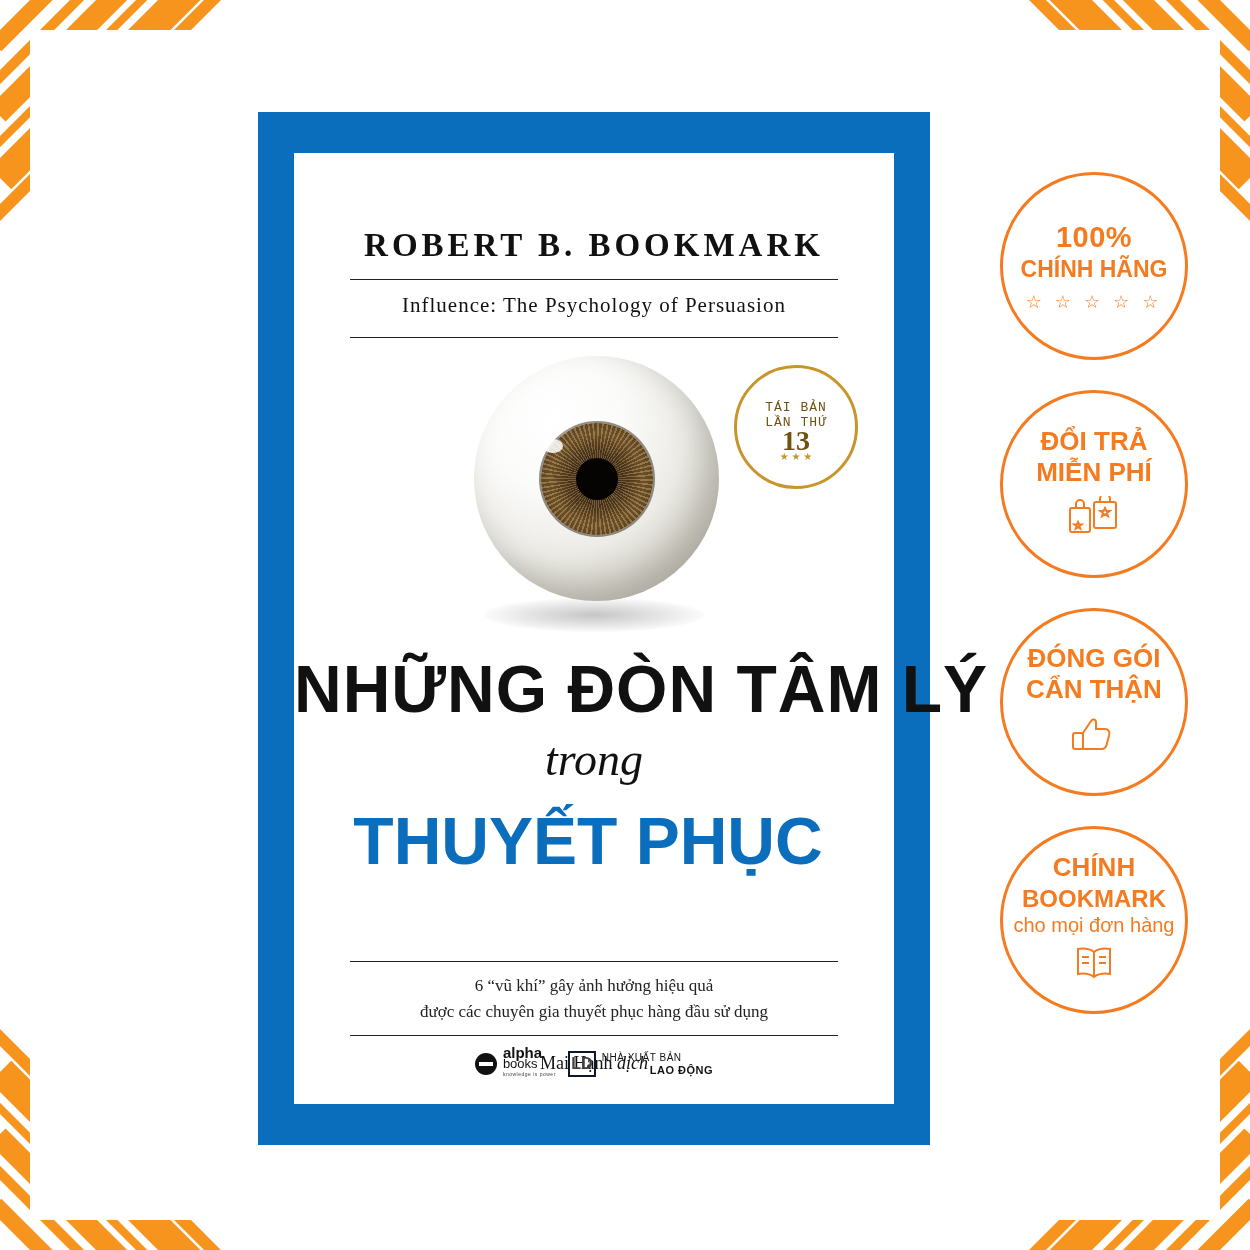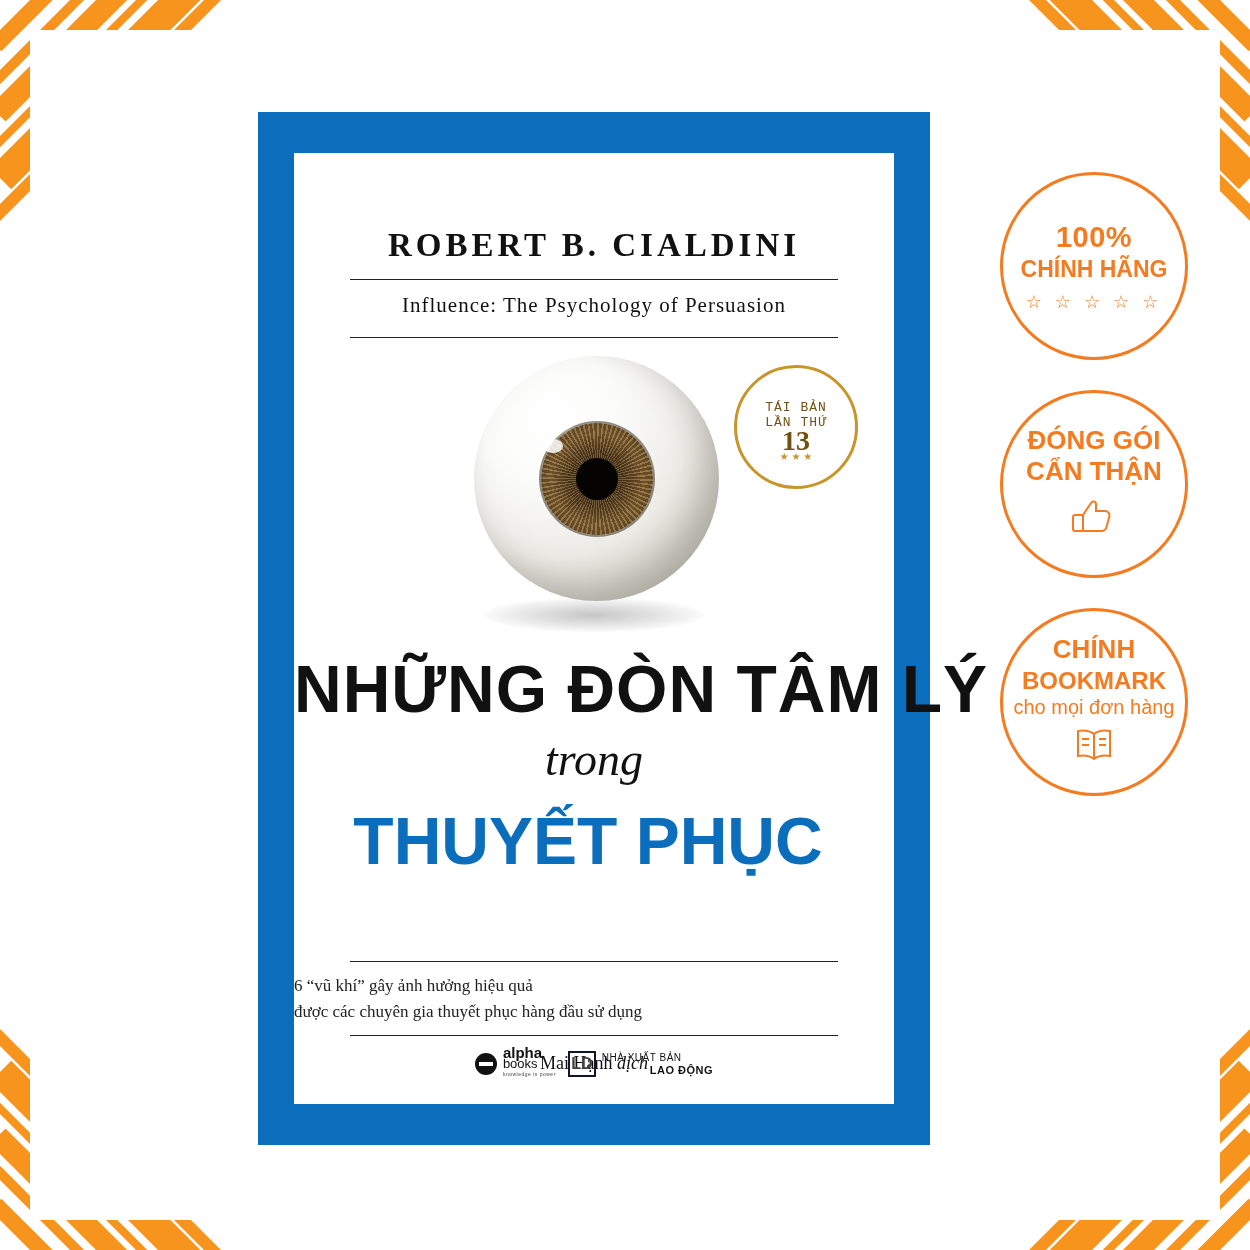--- a/index.html
+++ b/index.html
@@ -255,21 +255,21 @@
     color: #0a6ebd;
     white-space: nowrap;
   }
 
   .rule.r3 { top: 808px; }
   .rule.r4 { top: 882px; }
   .tagline {
     position: absolute;
     left: 0; right: 0;
     top: 820px;
-    text-align: left;
+    text-align: center;
     font-family: "Liberation Serif", serif;
     font-size: 17px;
     color: #222;
     line-height: 26px;
   }
   .translator {
     position: absolute;
     left: 0; right: 0;
     top: 900px;
     text-align: center;
@@ -416,21 +416,21 @@
     <div class="bar" style="left:-10px; top:146px; width:420px; height:8px;"></div>
     <div class="bar" style="left:-10px; top:168px; width:420px; height:30px;"></div>
     <div class="bar" style="left:-10px; top:214px; width:420px; height:12px;"></div>
   </div>
 
   <div class="panel"></div>
 
   <div class="cover">
     <div class="cover-inner">
 
-      <div class="author">ROBERT B. CIALDINI</div>
+      <div class="author">ROBERT B. BOOKMARK</div>
       <div class="rule r1"></div>
       <div class="subtitle-en">Influence: The Psychology of Persuasion</div>
       <div class="rule r2"></div>
 
       <div class="eye-wrap">
         <div class="eye-shadow"></div>
         <div class="eye">
           <div class="iris"></div>
           <div class="pupil"></div>
           <div class="glint"></div>
@@ -483,20 +483,34 @@
   </div>
 
   <div class="badges">
 
     <div class="badge">
       <div class="big">100%</div>
       <div class="mid" style="font-size:23px;">CHÍNH HÃNG</div>
       <div class="stars">☆ ☆ ☆ ☆ ☆</div>
     </div>
 
+    <div class="badge">
+      <div class="mid">ĐỔI TRẢ</div>
+      <div class="mid">MIỄN PHÍ</div>
+      <div class="glyph">
+        <svg width="60" height="42" viewBox="0 0 60 42" fill="none" stroke="#f47b20" stroke-width="2">
+          <rect x="6" y="12" width="20" height="24" rx="2"></rect>
+          <path d="M12 12v-4a4 4 0 0 1 8 0v4"></path>
+          <rect x="30" y="6" width="22" height="26" rx="2"></rect>
+          <path d="M36 6V3a5 5 0 0 1 10 0v3"></path>
+          <path d="M41 12l1.4 3h3.2l-2.6 2 1 3.2-3-1.9-3 1.9 1-3.2-2.6-2h3.2z"></path>
+          <path d="M14 26l1 2.4h2.6l-2.1 1.6.8 2.6-2.3-1.5-2.3 1.5.8-2.6-2.1-1.6H13z"></path>
+        </svg>
+      </div>
+    </div>
 
     <div class="badge">
       <div class="mid">ĐÓNG GÓI</div>
       <div class="mid">CẨN THẬN</div>
       <div class="glyph">
         <svg width="54" height="44" viewBox="0 0 54 44" fill="none" stroke="#f47b20" stroke-width="2">
           <path d="M16 20l8-12c1.5-2.5 5-2 5 1v7h9c3 0 5 2.5 4.3 5.4l-2.6 10C39 34 37 36 34.5 36H16z"></path>
           <rect x="6" y="20" width="10" height="16" rx="2"></rect>
         </svg>
       </div>

